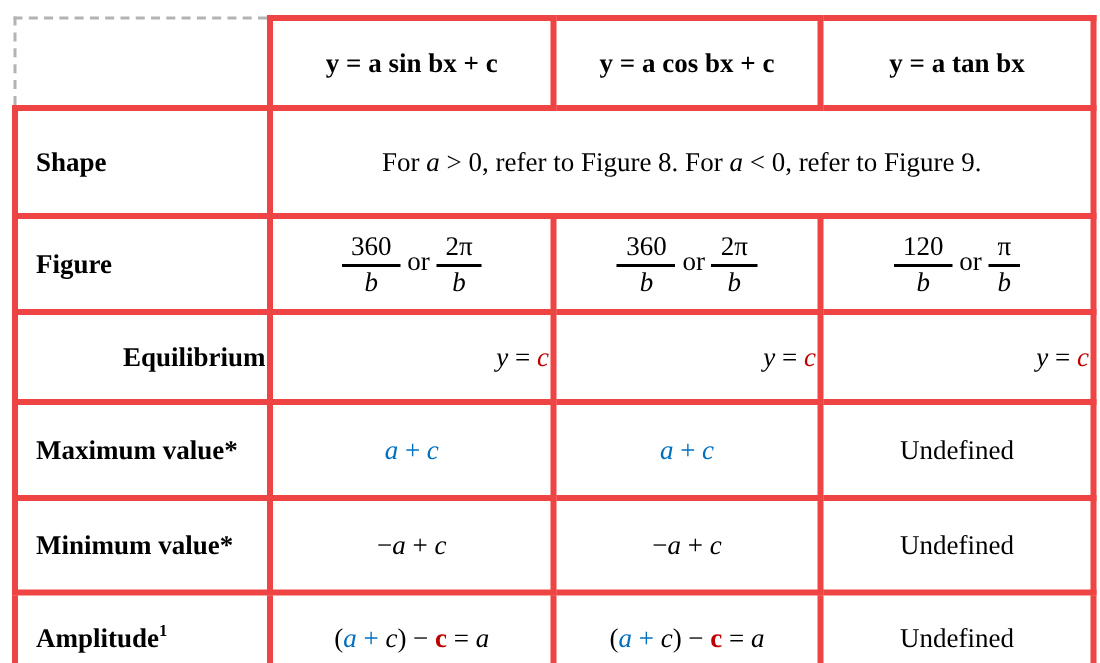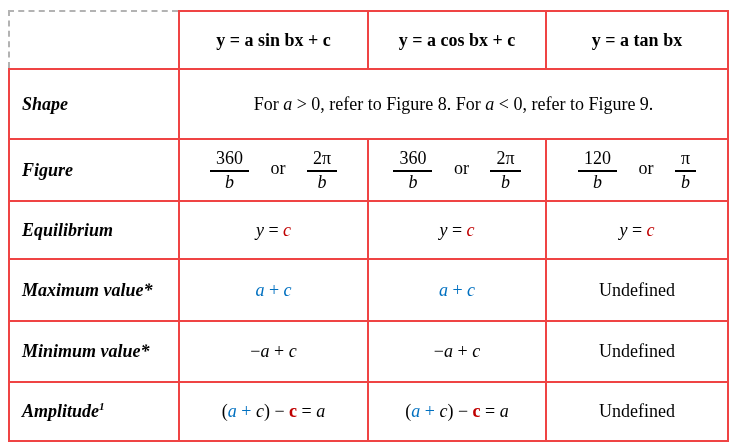--- a/index.html
+++ b/index.html
@@ -8,51 +8,51 @@
     font-family:"Liberation Serif", serif;
     color:#000;
   }
   .wrap{padding:10px 6px 2px 8px;}
   table.trig{
     border-collapse:collapse;
     table-layout:fixed;
     width:719px;
   }
   td{
-    border:2px solid #ef4444;
+    border:4px solid #ef4444;
     vertical-align:middle;
     font-size:18px;
     overflow:hidden;
   }
   td.corner{
     border-top:2px dashed #b3b3b3;
     border-left:2px dashed #b3b3b3;
   }
   tr.r1 td{height:54px;}
   tr.r2 td{height:66px;}
   tr.r3 td{height:58px;}
-  tr.r4 td{height:54px;}
+  tr.r4 td{height:54px;text-align:right;}
   tr.r5 td{height:58px;}
   tr.r6 td{height:57px;}
   tr.r7 td{height:55px;}
   td.hdr{text-align:center;font-weight:bold;}
-  td.lbl{text-align:left;padding-left:12px;font-weight:bold;font-style:italic;}
+  td.lbl{text-align:left;padding-left:12px;font-weight:bold;}
   td.val{text-align:center;}
   
   .st-i{font-style:italic;}
   .st-b{font-weight:bold;}
   .st-red{color:var(--red,#c00000);}
   .st-blue{color:var(--blue,#0070c0);}
   .st-sup{vertical-align:super;font-size:0.62em;line-height:0;}
   
   .frac{
     display:inline-block;
     vertical-align:middle;
     text-align:center;
-    margin:0 17px;
+    margin:0 0;
     line-height:1.05;
   }
   .frac .num{
     display:block;
     padding:1px 6px 2px;
     border-bottom:2px solid #000;
   }
   .frac .den{
     display:block;
     font-style:italic;

